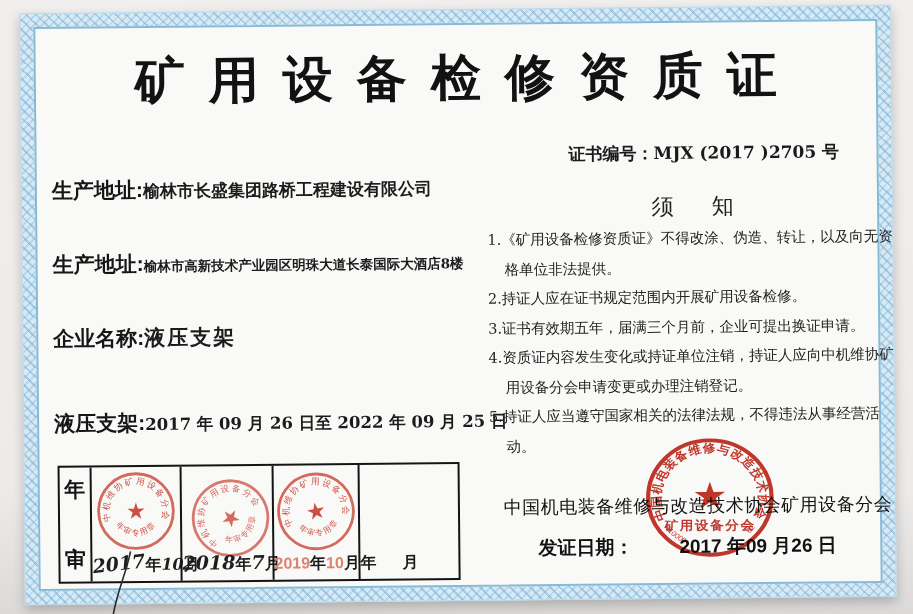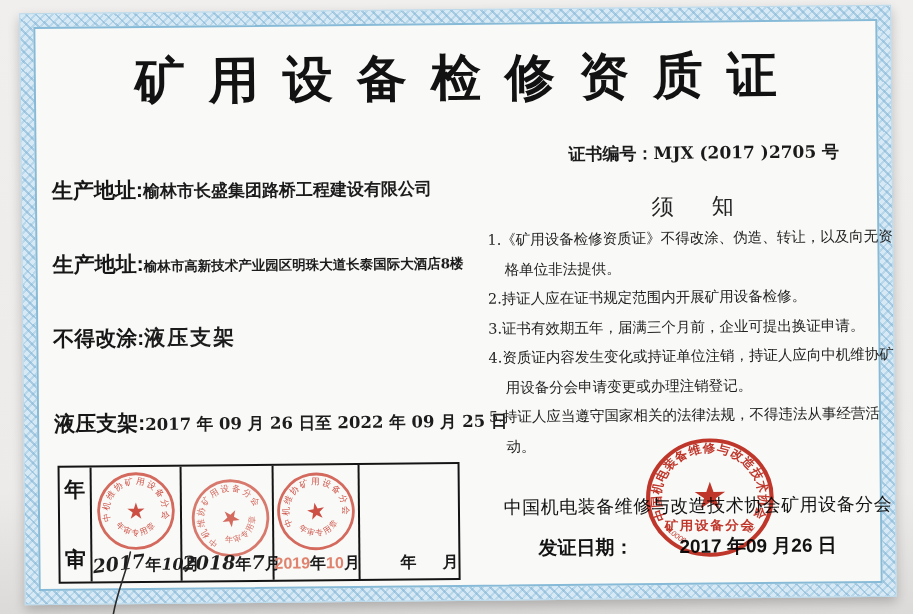--- a/index.html
+++ b/index.html
@@ -95,21 +95,21 @@
   .stamp.s2 { transform:rotate(-42deg) translate(2px,3px); top:9px; }
   .stamp.s3 { transform:rotate(-10deg); top:4px; }
   .dateline {
     position:absolute; bottom:5px; left:0; width:100%; text-align:center; white-space:nowrap;
     font:700 16px "Liberation Sans", sans-serif; color:#1a1a1a;
   }
   .hand { font:italic 700 19px "DejaVu Serif", serif; display:inline-block; color:#1e1e1e; }
   .hand.tilt { transform:rotate(-6deg); }
   .hand.small { font-size:16px; }
   .pinkp { color:#e0836e; font-weight:600; }
-  .dateline.empty { text-align:right; }
+  .dateline.empty { text-align:left; }
   .dateline.empty .unit-gap { display:inline-block; width:26px; }
   .flourish { position:absolute; left:66px; top:522px; width:30px; height:70px; pointer-events:none; }
 </style>
 </head>
 <body>
 
 <div class="photo">
   <div class="cert">
     <div class="cert-inner">
 
@@ -121,21 +121,21 @@
 
       <div class="field f1">
         <span class="f-label">生产地址:</span>
         <span class="f-value">榆林市长盛集团路桥工程建设有限公司</span>
       </div>
       <div class="field f2">
         <span class="f-label">生产地址:</span>
         <span class="f-value">榆林市高新技术产业园区明珠大道长泰国际大酒店8楼</span>
       </div>
       <div class="field f3">
-        <span class="f-label">不得改涂:</span>
+        <span class="f-label">企业名称:</span>
         <span class="f-value">液压支架</span>
       </div>
       <div class="field f4">
         <span class="f-label">液压支架:</span>
         <span class="f-value">2017 年 09 月 26 日至 2022 年 09 月 25 日</span>
       </div>
 
       <div class="notice-title">须　知</div>
       <div class="notice">
         <div class="notice-item">1.《矿用设备检修资质证》不得改涂、伪造、转让，以及向无资格单位非法提供。</div>

